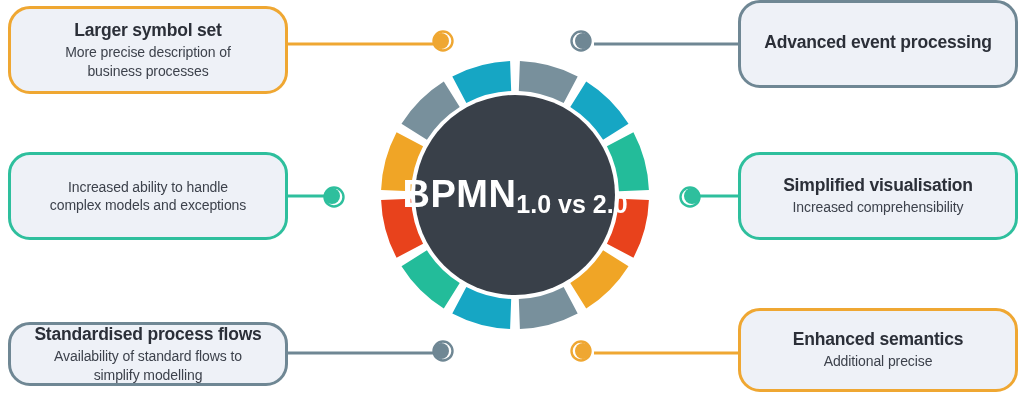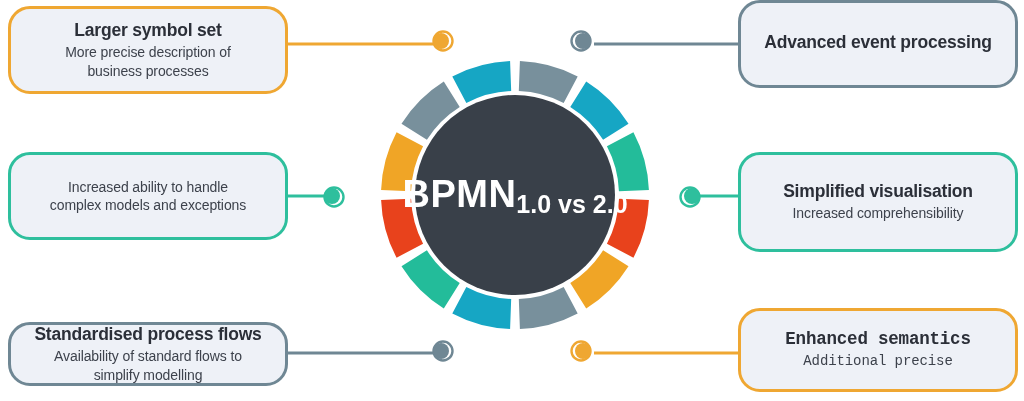--- a/index.html
+++ b/index.html
@@ -66,22 +66,22 @@
 
   .card.orange { border-color: #efa732; }
   .card.green  { border-color: #2ebf9d; }
   .card.grey   { border-color: #6f8794; }
 
   
   #card-larger-symbol-set      { left: 8px;   top: 6px;   width: 280px; height: 88px; }
   #card-increased-flexibility  { left: 8px;   top: 152px; width: 280px; height: 88px; }
   #card-standardised-flows     { left: 8px;   top: 308px; width: 280px; height: 64px; margin-top: 14px; }
   #card-advanced-event         { left: 738px; top: 0;   width: 280px; height: 88px; }
-  #card-simplified-visual      { left: 738px; top: 152px; width: 280px; height: 100px; }
-  #card-enhanced-semantics     { left: 738px; top: 308px; width: 280px; height: 84px; font-family: Liberation Mono, monospace; }
+  #card-simplified-visual      { left: 738px; top: 152px; width: 280px; height: 88px; }
+  #card-enhanced-semantics     { left: 738px; top: 308px; width: 280px; height: 84px; }
 
   
   #donut-wrap {
     position: absolute;
     left: 377px;
     top: 57px;
     width: 276px;
     height: 276px;
   }
   #donut-svg { display:block; width: 276px; height: 276px; }

